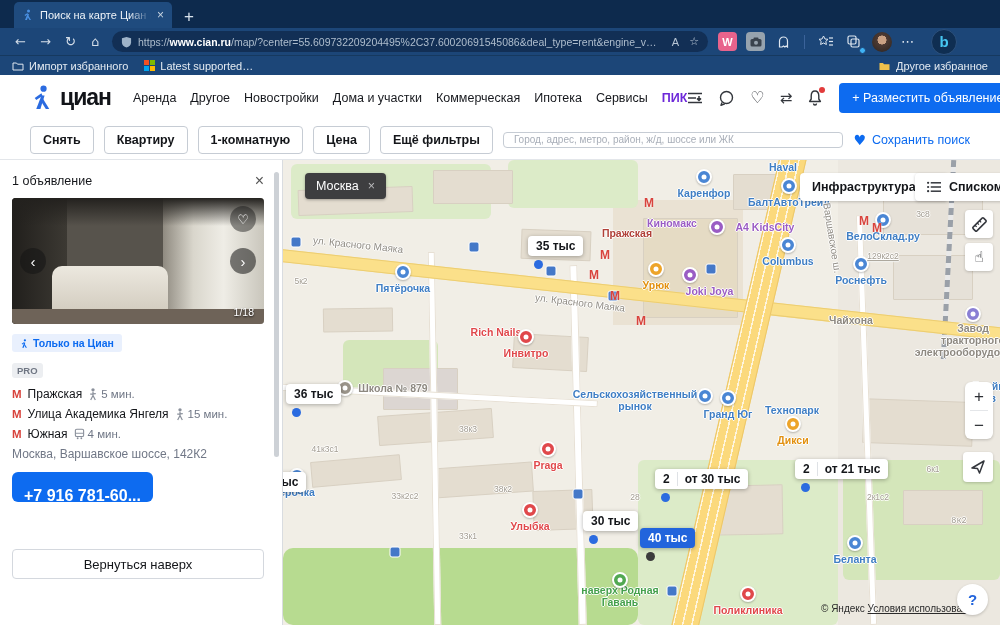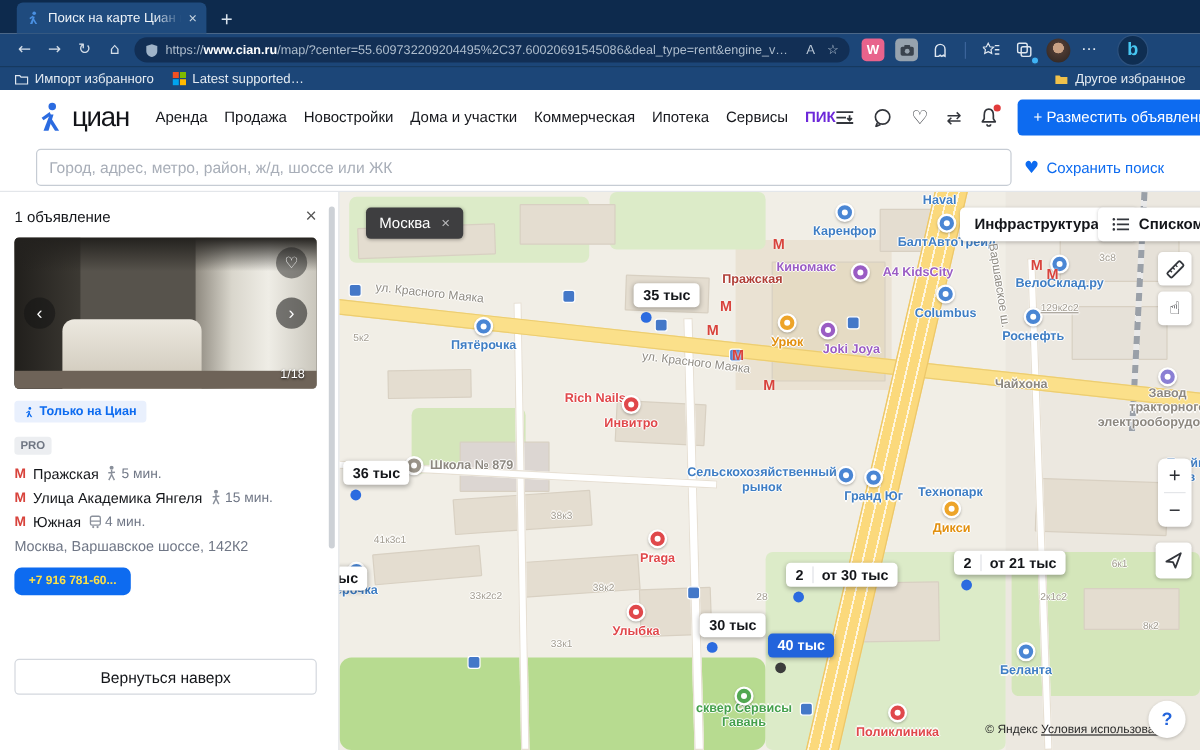--- a/index.html
+++ b/index.html
@@ -32,33 +32,33 @@
   .b-logo{width:26px;height:26px;border-radius:50%;background:#0f2e52;border:1px solid #2c517e;color:#47c7f2;font-size:15px;font-weight:bold;display:flex;align-items:center;justify-content:center;margin-left:8px}
   .bookmarksbar{height:20px;background:#1c4678;border-top:1px solid #16395f;display:flex;align-items:center;padding:0 12px;font-size:11px;color:#e4ebf2;flex:none}
   .bm-item{display:flex;align-items:center;gap:5px;margin-right:16px}
   .bm-right{margin-left:auto;display:flex;align-items:center;gap:5px}
   .ms-ico{display:grid;grid-template-columns:5px 5px;grid-gap:1px}
   .ms-ico i{width:5px;height:5px;display:block}
 
   
   .site-header{height:45px;display:flex;align-items:center;padding:0 26px 0 30px;background:#fff;flex:none}
   .logo{display:flex;align-items:center;gap:5px;margin-right:22px}
-  .logo-text{font-size:23px;font-weight:normal;color:#121419;letter-spacing:-1px}
+  .logo-text{font-size:23px;font-weight:bold;color:#121419;letter-spacing:-1px}
   .main-nav{display:flex;gap:14px;font-size:12.5px;color:#16181d;align-items:center;white-space:nowrap}
   .nav-item.accent{color:#6d28d9;font-weight:bold}
   .header-icons{display:flex;gap:15px;margin-left:auto;align-items:center;color:#33363c}
   .hicon{position:relative;display:flex;align-items:center}
   .swap-glyph{font-size:15px;font-family:"DejaVu Sans",sans-serif;color:#33363c}
   .reddot{position:absolute;right:-2px;top:-2px;width:6px;height:6px;border-radius:50%;background:#e23b3b}
   .post-btn{background:var(--cian-blue,#0d6bf0);color:#fff;border:none;border-radius:4px;height:30px;padding:0 13px;font-size:12.5px;margin-left:16px;white-space:nowrap}
 
   
   .filterbar{height:40px;display:flex;align-items:center;padding:0 30px;border-bottom:1px solid #e3e6ea;gap:10px;flex:none}
   .chip{height:28px;padding:0 12px;border:1px solid #c6ccd4;border-radius:4px;background:#fff;font-size:12.5px;font-weight:bold;color:#14161a;white-space:nowrap;font-family:"Liberation Sans",sans-serif}
-  .search-input{flex:1;height:31px;border:1px solid #c6ccd4;border-radius:4px;padding:0 10px;font-size:13px;color:#333;font-family:"Liberation Sans",sans-serif}
+  .search-input{flex:1;height:16px;border:1px solid #c6ccd4;border-radius:4px;padding:0 10px;font-size:10px;color:#333;font-family:"Liberation Sans",sans-serif}
   .search-input::placeholder{color:#a8aeb8}
   .save-search{display:flex;align-items:center;gap:6px;color:var(--cian-blue,#0d6bf0);font-size:12.5px;white-space:nowrap}
   .save-heart{font-family:"DejaVu Sans",sans-serif;font-size:14px}
 
   
   .content{flex:1;display:flex;min-height:0}
   .panel{width:283px;flex:none;border-right:1px solid #d9dce0;position:relative;padding:0 18px 0 12px;background:#fff}
   .panel-head{display:flex;justify-content:space-between;align-items:center;padding:13px 0 9px;font-size:12.5px;color:#14161a}
   .panel-close{color:#555;font-size:16px;line-height:1}
   .scroll-thumb{position:absolute;right:3px;top:12px;width:5px;height:285px;background:#cdd1d6;border-radius:3px}
@@ -78,21 +78,21 @@
   .price{font-size:21px;font-weight:bold;color:#121212;font-family:"DejaVu Sans","Liberation Sans",sans-serif;letter-spacing:-0.5px}
   .pro-badge{background:#eceef1;color:#6f7683;font-size:9.5px;font-weight:bold;padding:2px 5px;border-radius:3px}
   .specs{font-size:12.5px;font-weight:bold;color:#121212;margin-top:7px}
   .specs .sep{color:#9aa0a9;padding:0 4px}
   .metro-list{margin-top:9px}
   .metro-row{display:flex;align-items:center;gap:6px;font-size:12px;margin-bottom:6px;color:#14161a}
   .m-logo{color:#d8433c;font-weight:bold;font-size:11.5px}
   .m-name{color:#14161a}
   .m-time{display:flex;align-items:center;gap:3px;color:#707786;font-size:11.5px}
   .address{margin-top:6px;font-size:12px;color:#707786}
-  .phone-btn{margin-top:11px;background:var(--cian-blue,#0d6bf0);color:#fde047;border:none;border-radius:6px;height:23px;padding:4px 12px;font-size:10px;font-weight:bold}
+  .phone-btn{margin-top:11px;background:var(--cian-blue,#0d6bf0);color:#ffffff;border:none;border-radius:6px;height:23px;padding:15px 12px;font-size:16px;font-weight:bold}
   .back-top{position:absolute;left:12px;right:18px;bottom:46px;height:30px;background:#fff;border:1px solid #d4d8de;border-radius:4px;font-size:13px;color:#14161a;font-family:"Liberation Sans",sans-serif}
 
   
   .map{flex:1;position:relative;overflow:hidden;background:#f1eee6}
   .tint,.grn,.bld,.road,.rw{position:absolute}
   .grn{background:#dcebc8;border-radius:6px}
   .grn.dark{background:#b7db90}
   .grn.mid{background:#d4e6ba}
   .bld{background:#e4ddd0;border:1px solid #d8d0c2;border-radius:1px}
   .road{background:#fbe08a;border-top:1px solid #eccd72;border-bottom:1px solid #eccd72}
@@ -229,21 +229,21 @@
       <svg width="25" height="25" viewBox="0 0 24 24">
           <circle cx="13" cy="3.5" r="3" fill="#2b6be0"></circle>
           <path d="M6 23 L11 10 L14 10 L10 23 Z" fill="#2b6be0"></path>
           <path d="M12 12.5 L18.5 23 L15.2 23 L10.5 15.5Z" fill="#2b6be0"></path>
           <path d="M11 8 L4.5 12.5 L6 14.5 L12 10.5Z" fill="#2b6be0"></path>
         </svg>
       <span class="logo-text">циан</span>
     </div>
     <nav class="main-nav">
         <span class="nav-item">Аренда</span>
-        <span class="nav-item">Продажа</span>
+        <span class="nav-item">Другое</span>
         <span class="nav-item">Новостройки</span>
         <span class="nav-item">Дома и участки</span>
         <span class="nav-item">Коммерческая</span>
         <span class="nav-item">Ипотека</span>
         <span class="nav-item">Сервисы</span>
         <span class="nav-item accent">ПИК</span>
       </nav>
     <div class="header-icons">
       <span class="hicon">
         <svg width="16" height="14" viewBox="0 0 16 14">
@@ -271,20 +271,27 @@
             <path d="M6.5 14.5 a1.5 1.5 0 0 0 3 0" fill="none" stroke="#33363c" stroke-width="1.4"></path>
           </svg>
         <span class="reddot"></span>
       </span>
     </div>
     <button class="post-btn">+ Разместить объявление</button>
 
   </div>
 
   <div class="filterbar">
+    <div style="display:flex;gap:10px">
+        <button class="chip">Снять</button>
+        <button class="chip">Квартиру</button>
+        <button class="chip">1-комнатную</button>
+        <button class="chip">Цена</button>
+        <button class="chip">Ещё фильтры</button>
+      </div>
     <input class="search-input" type="text" placeholder="Город, адрес, метро, район, ж/д, шоссе или ЖК" style="">
     <span class="save-search">
       <span class="save-heart">♥</span>
       <span>Сохранить поиск</span>
     </span>
   </div>
 
   <div class="content">
 
     <aside class="panel">
@@ -507,21 +514,21 @@
         <div class="micon" style="background: rgb(74, 134, 212); left: 445px; top: 238px;"></div>
         <div class="mlabel blue" style="left: 509px; top: 250px;">Технопарк</div>
         <div class="mlabel orange" style="left: 510px; top: 280px;">Дикси</div>
         <div class="micon" style="background: rgb(237, 164, 41); left: 510px; top: 264px;"></div>
         <div class="mlabel red" style="left: 265px; top: 305px;">Praga</div>
         <div class="micon" style="background: rgb(224, 72, 75); left: 265px; top: 289px;"></div>
         <div class="mlabel red" style="left: 247px; top: 366px;">Улыбка</div>
         <div class="micon" style="background: rgb(224, 72, 75); left: 247px; top: 350px;"></div>
         <div class="mlabel blue" style="left: 572px; top: 399px;">Беланта</div>
         <div class="micon" style="background: rgb(74, 134, 212); left: 572px; top: 383px;"></div>
-        <div class="mlabel green" style="left: 337px; top: 436px;">сквер Сервисы
+        <div class="mlabel green" style="left: 337px; top: 436px;">наверх Родная
 Гавань</div>
         <div class="micon" style="background: rgb(82, 168, 82); left: 337px; top: 420px;"></div>
         <div class="mlabel red" style="left: 465px; top: 450px;">Поликлиника</div>
         <div class="micon" style="background: rgb(224, 72, 75); left: 465px; top: 434px;"></div>
         <div class="mlabel blue" style="left: 600px; top: 76px;">ВелоСклад.ру</div>
         <div class="micon" style="background: rgb(74, 134, 212); left: 600px; top: 60px;"></div>
         <div class="mlabel blue" style="left: 578px; top: 120px;">Роснефть</div>
         <div class="micon" style="background: rgb(74, 134, 212); left: 578px; top: 104px;"></div>
         <div class="mlabel gray" style="left: 690px; top: 180px;">Завод
 тракторного
@@ -531,21 +538,21 @@
         <div class="mlabel blue" style="left: 14px; top: 332px;">ёрочка</div>
         <div class="micon" style="background: rgb(74, 134, 212); left: 14px; top: 316px;"></div>
         <div class="mlabel house" style="left: 42px; top: 290px;">41к3с1</div>
         <div class="mlabel house" style="left: 122px; top: 337px;">33к2с2</div>
         <div class="mlabel house" style="left: 185px; top: 377px;">33к1</div>
         <div class="mlabel house" style="left: 220px; top: 330px;">38к2</div>
         <div class="mlabel house" style="left: 185px; top: 270px;">38к3</div>
         <div class="mlabel house" style="left: 352px; top: 338px;">28</div>
         <div class="mlabel house" style="left: 595px; top: 338px;">2к1с2</div>
         <div class="mlabel house" style="left: 650px; top: 310px;">6к1</div>
-        <div class="mlabel house" style="left: 676px; top: 362px;">8к2</div>
+        <div class="mlabel house" style="left: 676px; top: 362px; font-family: Liberation Mono, monospace;">8к2</div>
         <div class="mlabel house" style="left: 18px; top: 122px;">5к2</div>
         <div class="mlabel house" style="left: 600px; top: 97px; text-decoration: underline;">129к2с2</div>
         <div class="mlabel house" style="left: 640px; top: 55px;">3с8</div>
         <div class="mlabel m" style="left: 366px; top: 44px;">М</div>
         <div class="mlabel m" style="left: 322px; top: 96px;">М</div>
         <div class="mlabel m" style="left: 311px; top: 116px;">М</div>
         <div class="mlabel m" style="left: 332px; top: 137px;">М</div>
         <div class="mlabel m" style="left: 358px; top: 162px;">М</div>
         <div class="mlabel m" style="left: 581px; top: 62px;">М</div>
         <div class="mlabel m" style="left: 594px; top: 69px;">М</div>

